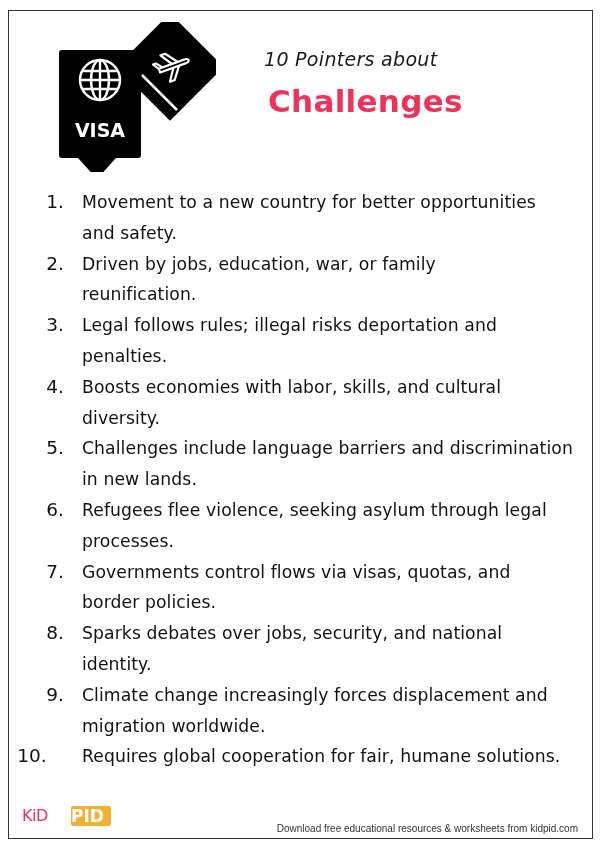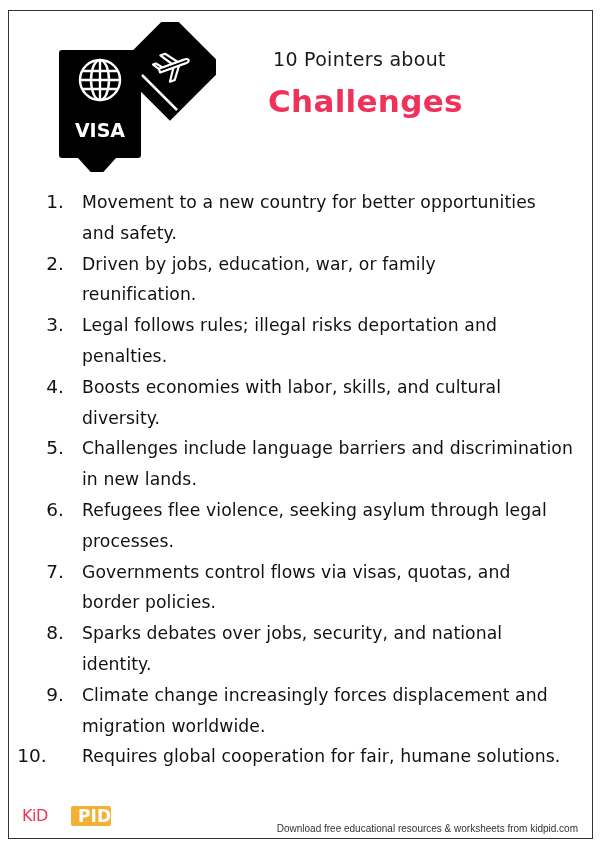--- a/index.html
+++ b/index.html
@@ -7,23 +7,24 @@
   body { position: relative; font-family: "DejaVu Sans", sans-serif; color: #111; }
 
   .frame {
     position: absolute; left: 8px; top: 10px; width: 585px; height: 829px;
     border: 1.5px solid #333;
   }
 
   .icon-wrap { position: absolute; left: 56px; top: 22px; width: 160px; height: 150px; }
 
   .subtitle {
-    position: absolute; left: 273px; top: 48px;
+    position: absolute; left: 264px; top: 48px;
     font-family: "DejaVu Sans", sans-serif; font-size: 19px; letter-spacing: 0.3px;
     color: #1a1a1a;
+    font-style: italic;
   }
   .title {
     position: absolute; left: 268px; top: 83px;
     font-family: "DejaVu Sans", sans-serif; font-weight: bold; font-size: 31px;
     color: #f0325a; letter-spacing: 0.3px;
   }
 
   .list { position: absolute; left: 0; top: 187px; width: 600px; }
   .item { position: relative; }
   .line {
@@ -32,21 +33,21 @@
     letter-spacing: 0.1px;
   }
   .num { position: absolute; right: 535px; top: 0; height: 30.8px; line-height: 30.8px;
     font-size: 18.5px; text-align: right; white-space: nowrap; }
   .text { padding-left: 82px; }
   .text .line { transform: scaleX(0.93); transform-origin: left center; }
 
   .logo { position: absolute; left: 22px; top: 805px; width: 90px; height: 30px; }
   .logo-kid { position: absolute; left: 0; top: 0; font-weight: normal; font-size: 16px; color: #f0325a; letter-spacing: -0.5px; line-height: 22px; }
   .logo-pid { position: absolute; left: 49px; top: 1px; width: 40px; height: 20px; background: #f2b132; color: #fff;
-    font-weight: bold; font-size: 17px; line-height: 20px; text-align: right; border-radius: 2px; }
+    font-weight: bold; font-size: 17px; line-height: 20px; text-align: left; border-radius: 2px; }
   .logo-url { position: absolute; left: 1px; top: 24px; font-size: 13px; color: #444; letter-spacing: 0.8px; white-space: nowrap; margin-top: 26px; }
 
   .footer-note {
     position: absolute; right: 22px; top: 823px;
     font-family: "Liberation Sans", sans-serif; font-size: 10px; color: #333; white-space: nowrap; padding-left: 24px;
   }
 </style>
 </head>
 <body>
 

